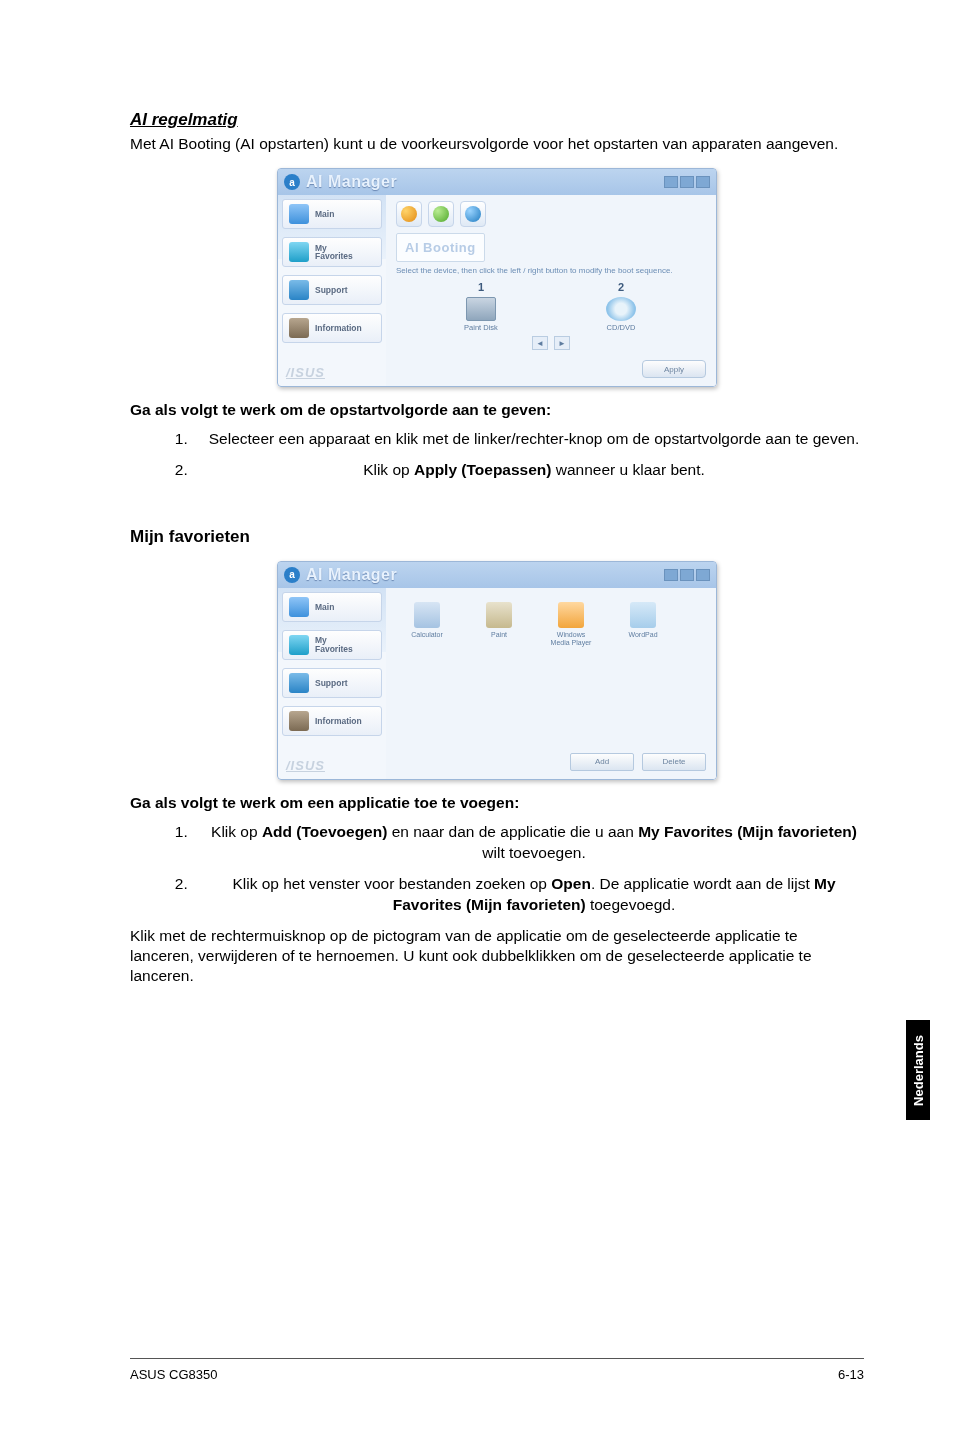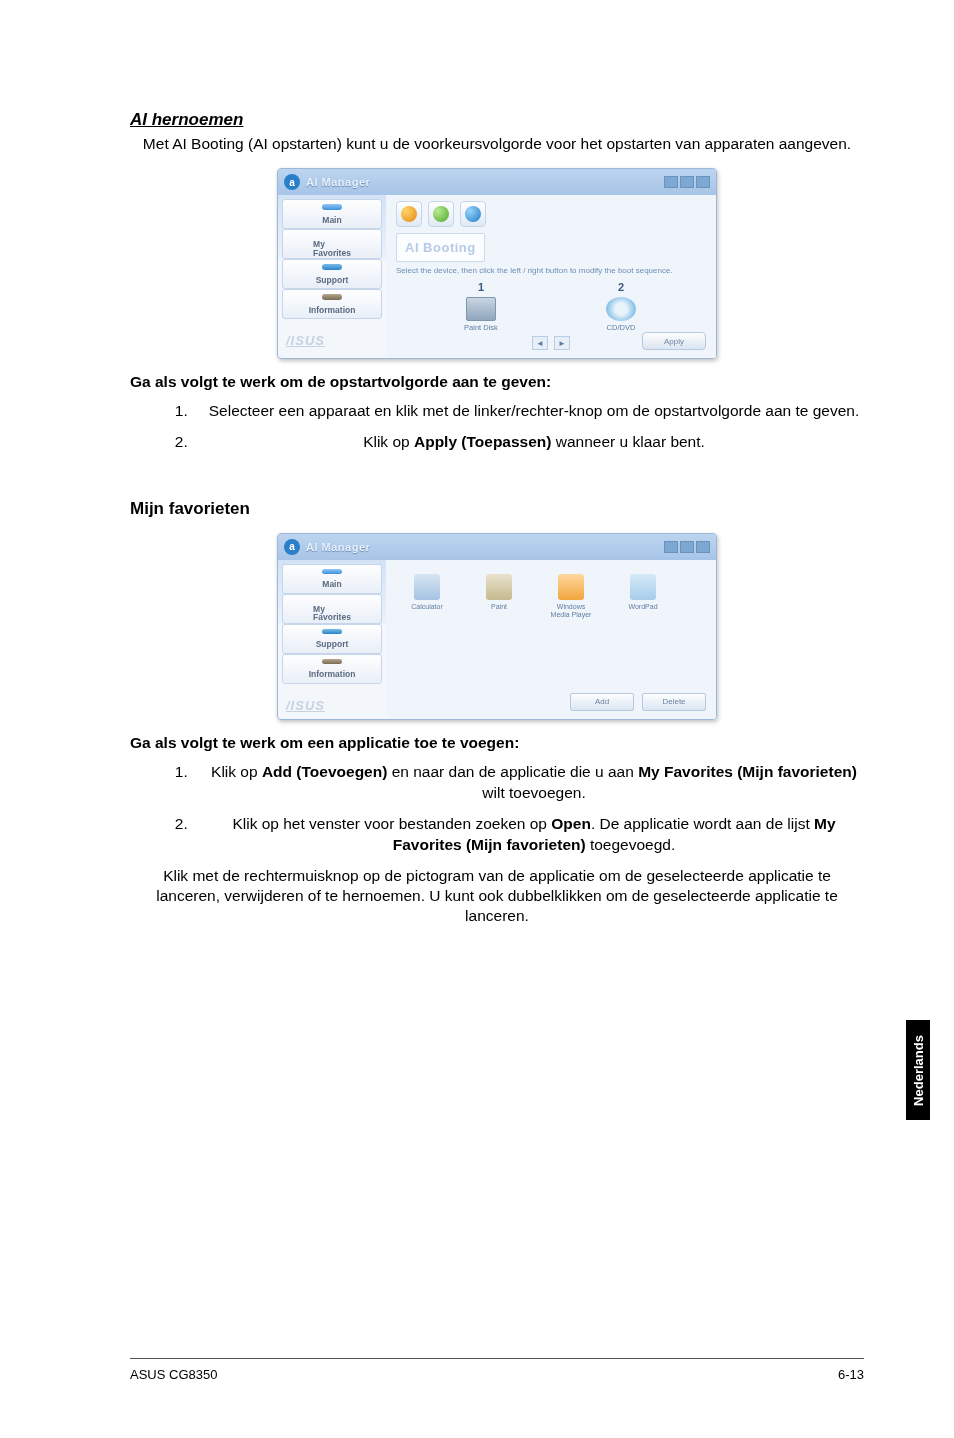--- a/index.html
+++ b/index.html
@@ -20,21 +20,20 @@
     font-size: 17px;
     font-weight: bold;
     font-style: italic;
     text-decoration: underline;
     margin-bottom: 4px;
   }
   .body-text {
     font-size: 15.5px;
     line-height: 1.3;
     margin-bottom: 10px;
-    text-align: center;
   }
   .section-title {
     font-size: 17px;
     font-weight: bold;
     margin-bottom: 6px;
   }
   .instr-title {
     font-size: 15.5px;
     font-weight: bold;
     margin-top: 14px;
@@ -77,21 +76,21 @@
   }
   .aiwin .titlebar .logo {
     width: 16px; height: 16px;
     background: #2b7fc9;
     border-radius: 50%;
     margin-right: 6px;
     display:flex;align-items:center;justify-content:center;
     color:#fff;font-weight:bold;font-size:10px;
   }
   .aiwin .titlebar .ttl {
-    font-size: 11px;
+    font-size: 16px;
     color: #e8f2fd;
     font-weight: bold;
     text-shadow: 0 1px 1px rgba(60,90,140,.6);
     letter-spacing: .5px;
     flex: 1;
   }
   .aiwin .wctl { display:flex; gap:2px; }
   .aiwin .wctl span {
     width:14px;height:12px;background:#7ea8d4;border:1px solid #6a92bd;
   }
@@ -99,23 +98,22 @@
   .aiwin .side {
     width: 108px;
     padding: 4px;
   }
   .sideitem {
     display:flex;align-items:center;gap:6px;
     background: linear-gradient(#fefefe,#e9eff8);
     border:1px solid #c6d5ea;
     border-radius:3px;
     padding:4px 6px;
-    margin-bottom:0;
+    margin-bottom:8px;
     height:30px;
-    flex-direction:column;
   }
   .sideitem .sicon {
     width:20px;height:20px;border-radius:3px;
   }
   .sic-main{background:linear-gradient(#8fc5f7,#3e91dc);}
   .sic-fav{background:linear-gradient(#7fd6f2,#1e9fc9);border-radius:50%;}
   .sic-sup{background:linear-gradient(#7abbe8,#2a84c6);border-radius:50%;}
   .sic-inf{background:linear-gradient(#b7a68f,#7b6a53);}
   .sideitem .slabel{font-size:8.5px;font-weight:bold;color:#5a6a82;line-height:1;}
   .aiwin .brand {
@@ -202,21 +200,21 @@
     display:flex;justify-content:space-between;
     font-size:13px;color:#000;
   }
   .gap-large{height:36px;}
 </style>
 </head>
 <body>
 
 <div class="page">
 
-  <div class="section-title-italic">AI hernoemen</div>
+  <div class="section-title-italic">AI regelmatig</div>
   <div class="body-text">Met AI Booting (AI opstarten) kunt u de voorkeursvolgorde voor het opstarten van apparaten aangeven.</div>
 
   <div class="screenshot-wrap">
     <div class="aiwin">
       <div class="titlebar">
         <div class="logo">a</div>
         <div class="ttl">AI Manager</div>
         <div class="wctl">
           <span></span>
           <span></span>

